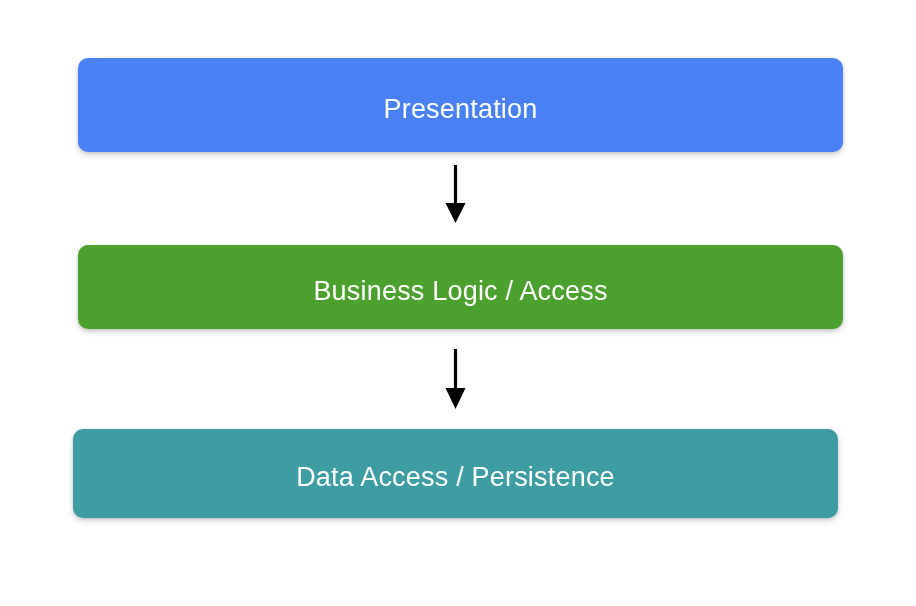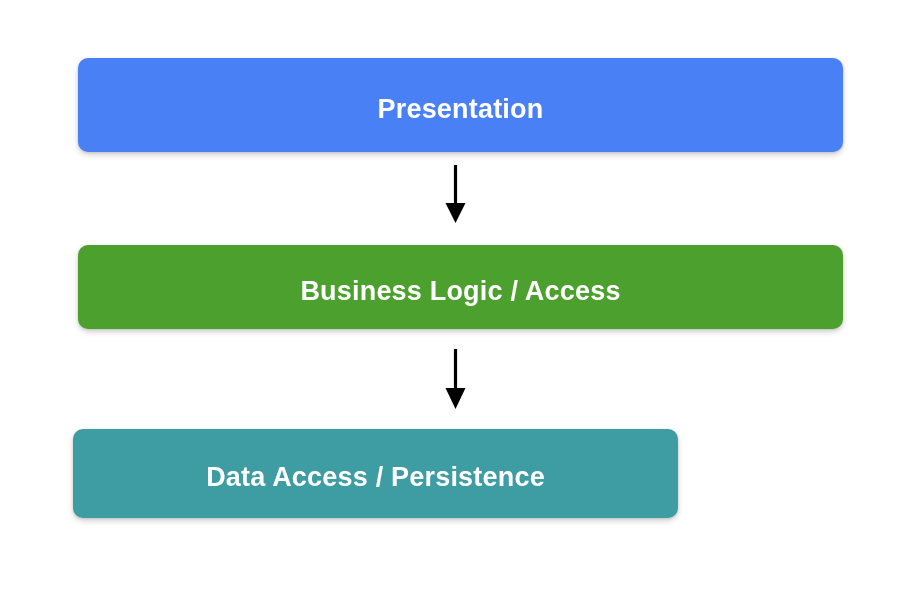--- a/index.html
+++ b/index.html
@@ -25,21 +25,21 @@
     display: flex;
     align-items: center;
     justify-content: center;
     border-radius: 10px;
     box-shadow: 0 3px 6px rgba(0, 0, 0, 0.16), 0 1px 3px rgba(0, 0, 0, 0.12);
     box-sizing: border-box;
   }
   .layer-label {
     color: #ffffff;
     font-size: 27px;
-    font-weight: 700;
+    font-weight: 400;
     letter-spacing: 0.2px;
     line-height: 1;
     white-space: nowrap;
     font-family: "Liberation Sans", sans-serif;
     margin-top: 8px;
   }
   
   #box-presentation {
     left: 78px;
     top: 58px;
@@ -48,21 +48,21 @@
   }
   #box-business-logic {
     left: 78px;
     top: 245px;
     width: 765px;
     height: 84px;
   }
   #box-data-access {
     left: 73px;
     top: 429px;
-    width: 605px;
+    width: 765px;
     height: 89px;
   }
   
   .flow-arrow {
     position: absolute;
     left: 0;
     top: 0;
     width: 916px;
     height: 606px;
     pointer-events: none;

